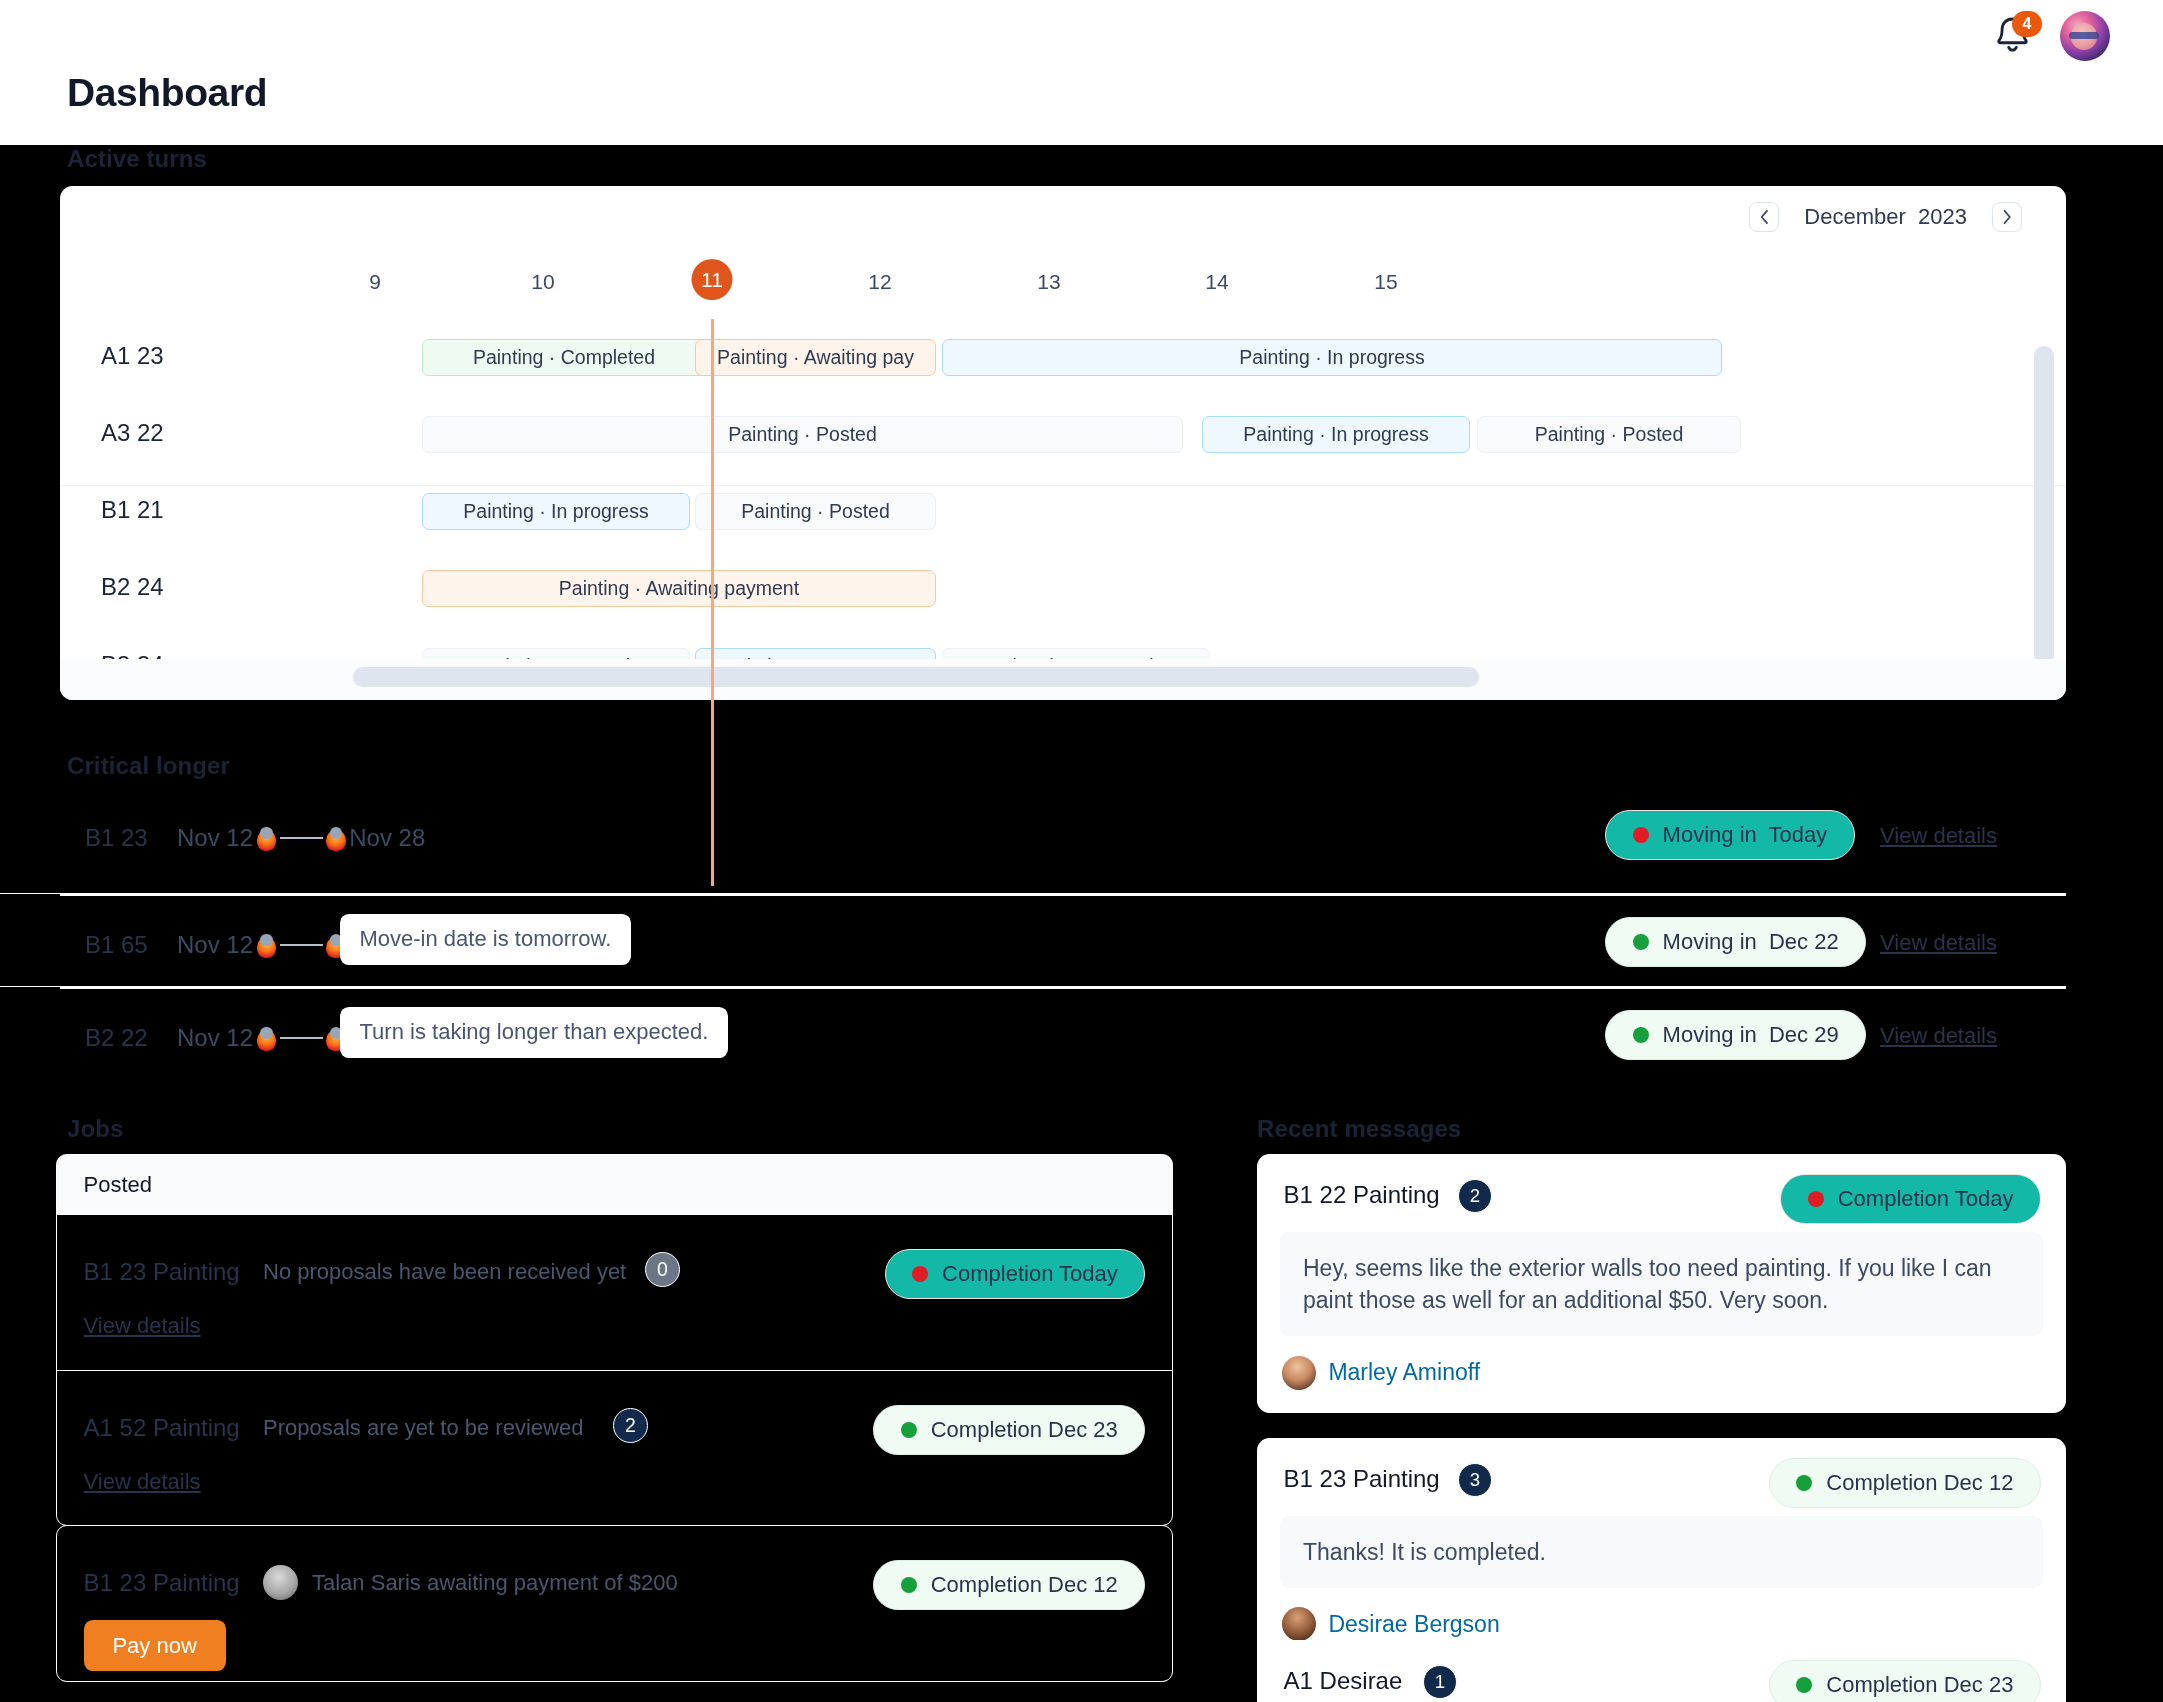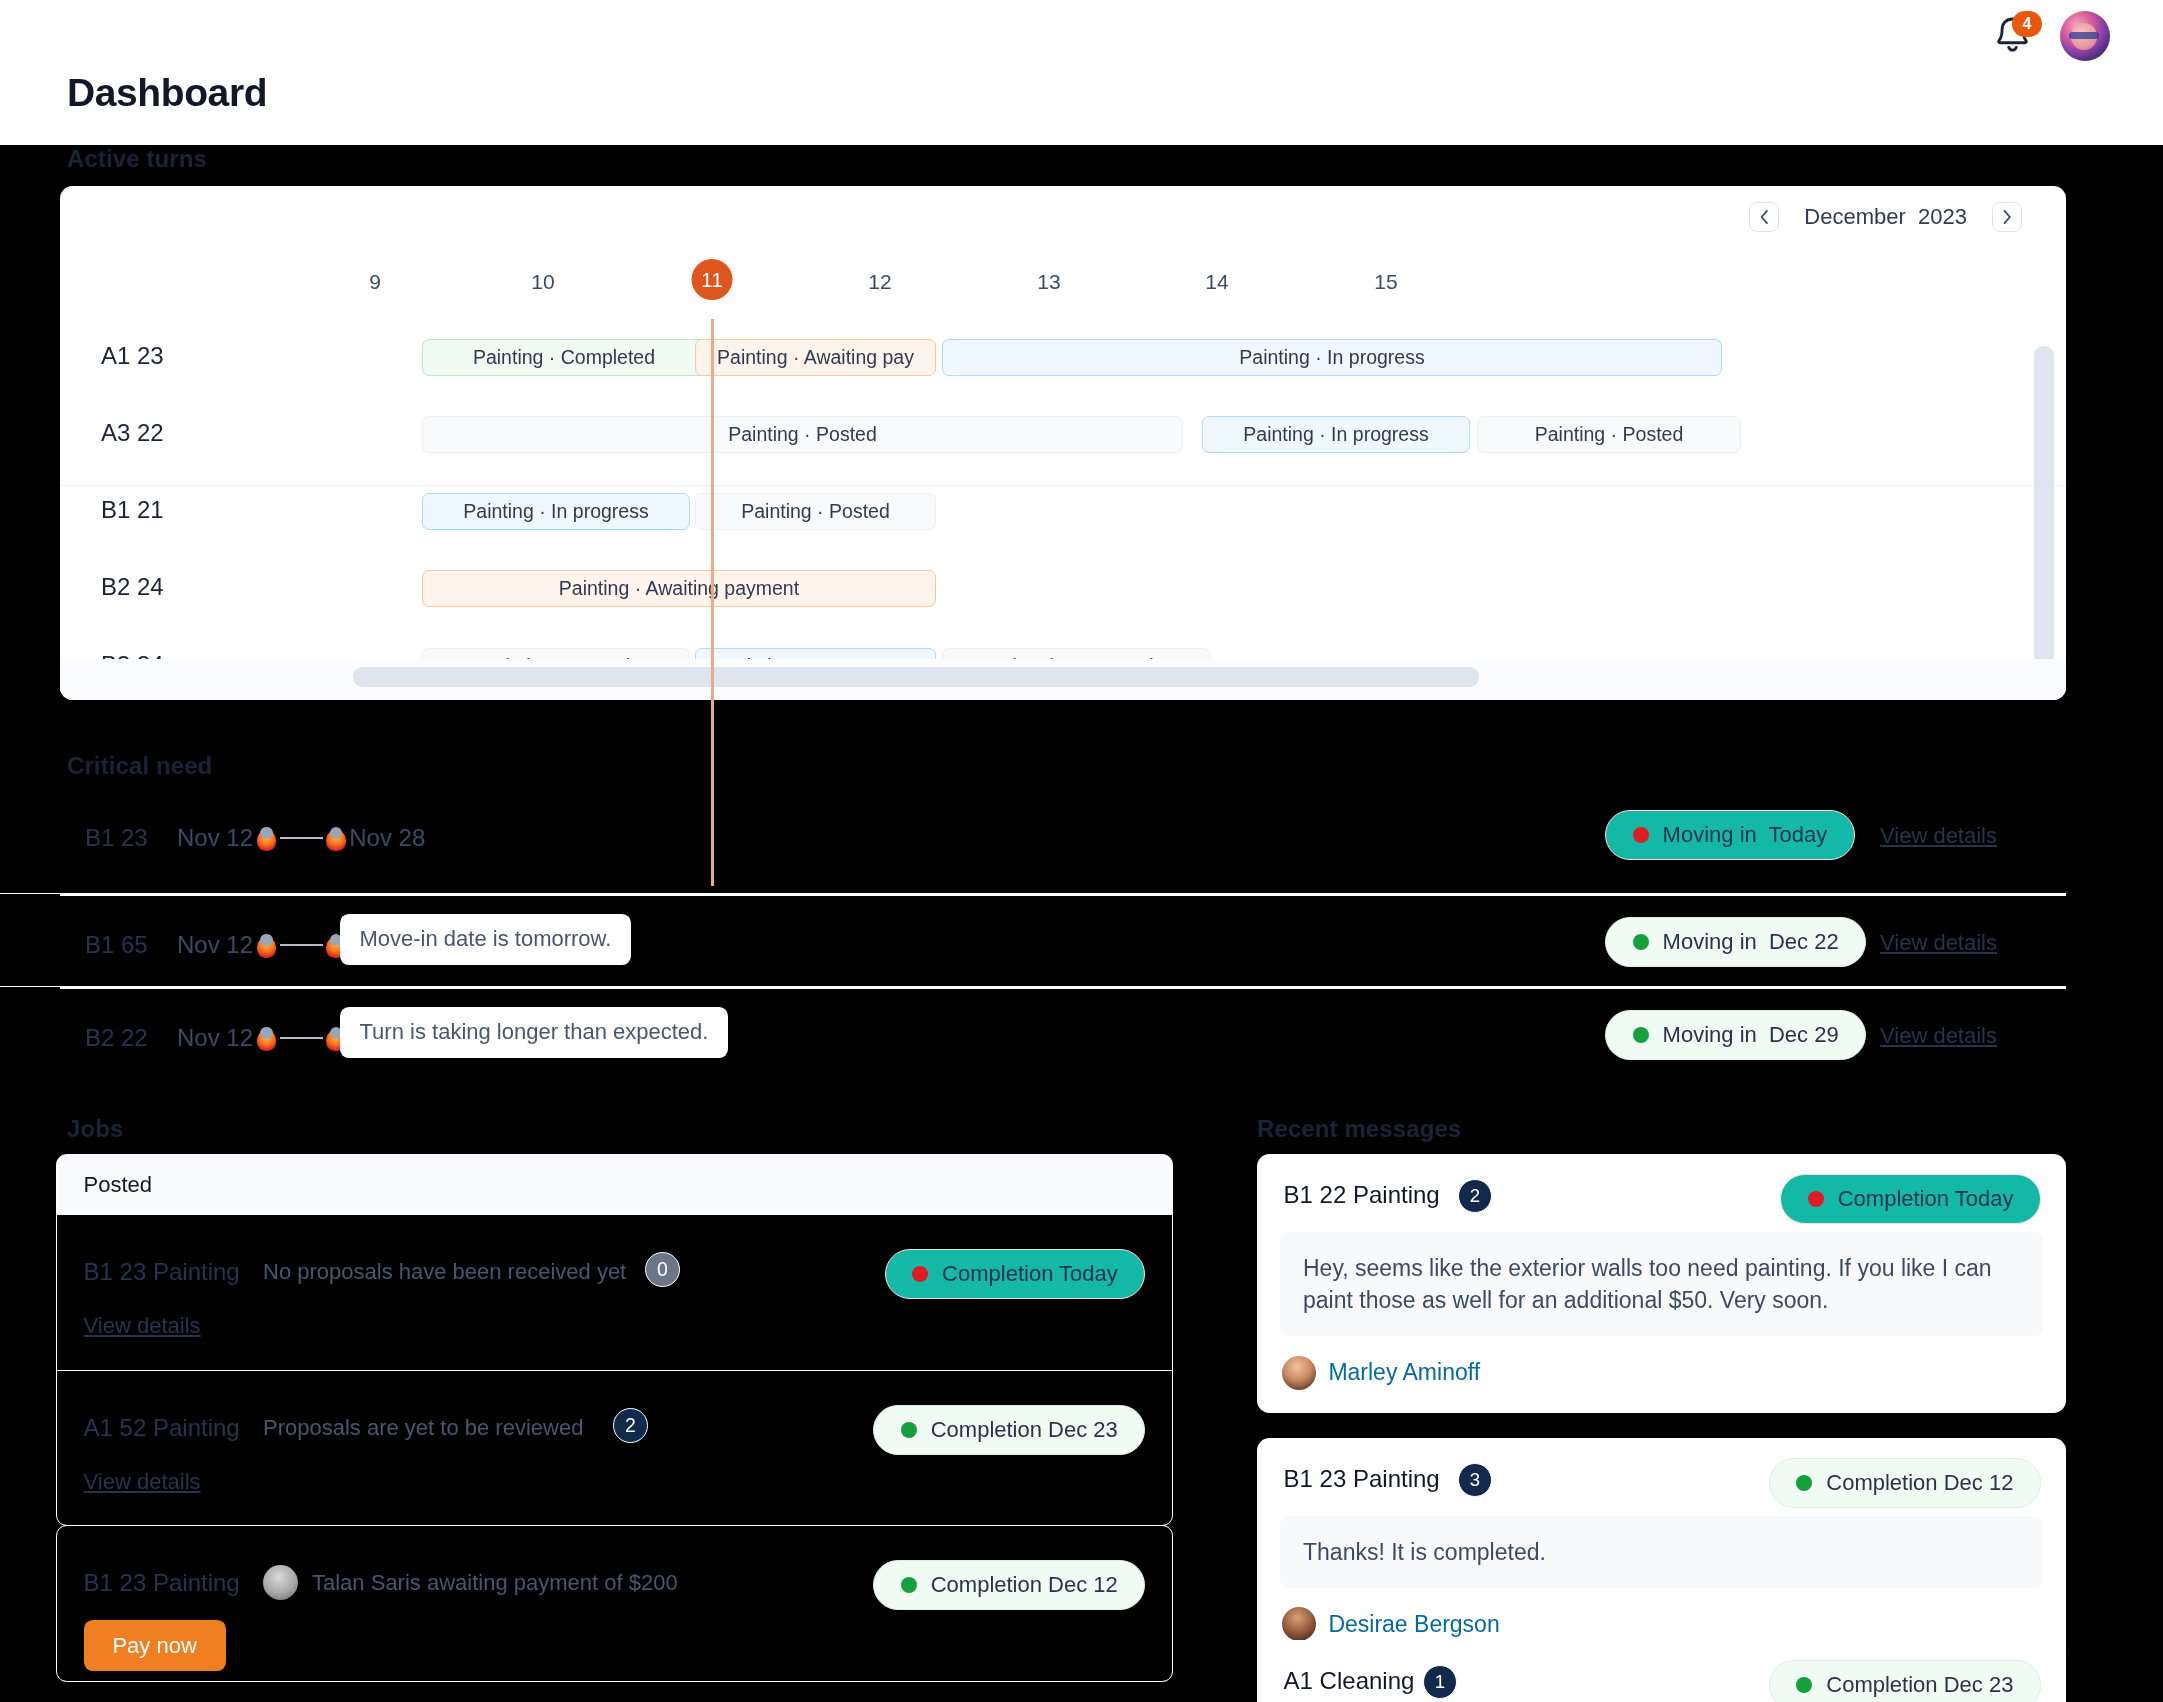--- a/index.html
+++ b/index.html
@@ -219,21 +219,21 @@
         <path d="M13 3.2c-4 0-6.6 2.9-6.6 6.6 0 4.3-1 5.9-2 7.2-.4.5 0 1.3.7 1.3h15.8c.7 0 1.1-.8.7-1.3-1-1.3-2-2.9-2-7.2 0-3.7-2.6-6.6-6.6-6.6z" stroke="#1b2436" stroke-width="1.8" stroke-linejoin="round"></path>
         <path d="M10.6 21.2c.5 1.1 1.4 1.8 2.4 1.8s1.9-.7 2.4-1.8" stroke="#1b2436" stroke-width="1.8" stroke-linecap="round"></path>
       </svg>
     </div>
     <div class="avatar-top"></div>
   </div>
   <div class="page-title">Dashboard</div>
 </div>
 
 <div class="section-heading" style="left:67px; top:145px;">Active turns</div>
-<div class="section-heading" style="left:67px; top:752px;">Critical need</div>
+<div class="section-heading" style="left:67px; top:752px;">Critical longer</div>
 <div class="section-heading" style="left:67px; top:1115px;">Jobs</div>
 <div class="section-heading" style="left:1257px; top:1115px;">Recent messages</div>
 
 <div class="cal-card">
   <div class="cal-head">
     <div class="navbtn">
       <svg width="11.5" height="16" viewBox="0 0 13 18" fill="none">
           <path d="M9 2L3 9l6 7" stroke="#3c4a63" stroke-width="2" stroke-linecap="round" stroke-linejoin="round"></path>
         </svg>
     </div>
@@ -386,19 +386,19 @@
       </div>
       <div class="msg-body">Thanks! It is completed.</div>
       <div class="msg-author">
         <div class="msg-avatar a2"></div>
         <div class="msg-author-name">Desirae Bergson</div>
       </div>
       <div style="height: 23px;"></div>
     </div>
     <div class="msg-card" style="top: 1640px;">
       <div class="msg-head">
-        <div class="msg-title">A1 Cleaning</div>
+        <div class="msg-title">A1 Desirae</div>
         <div class="msg-count" style="left: 166px;">1</div>
         <div class="pill green msg-pill"><span class="dot"></span><span>Completion Dec 23</span></div>
       </div>
     </div>
   </div>
 
 
 </body></html>

